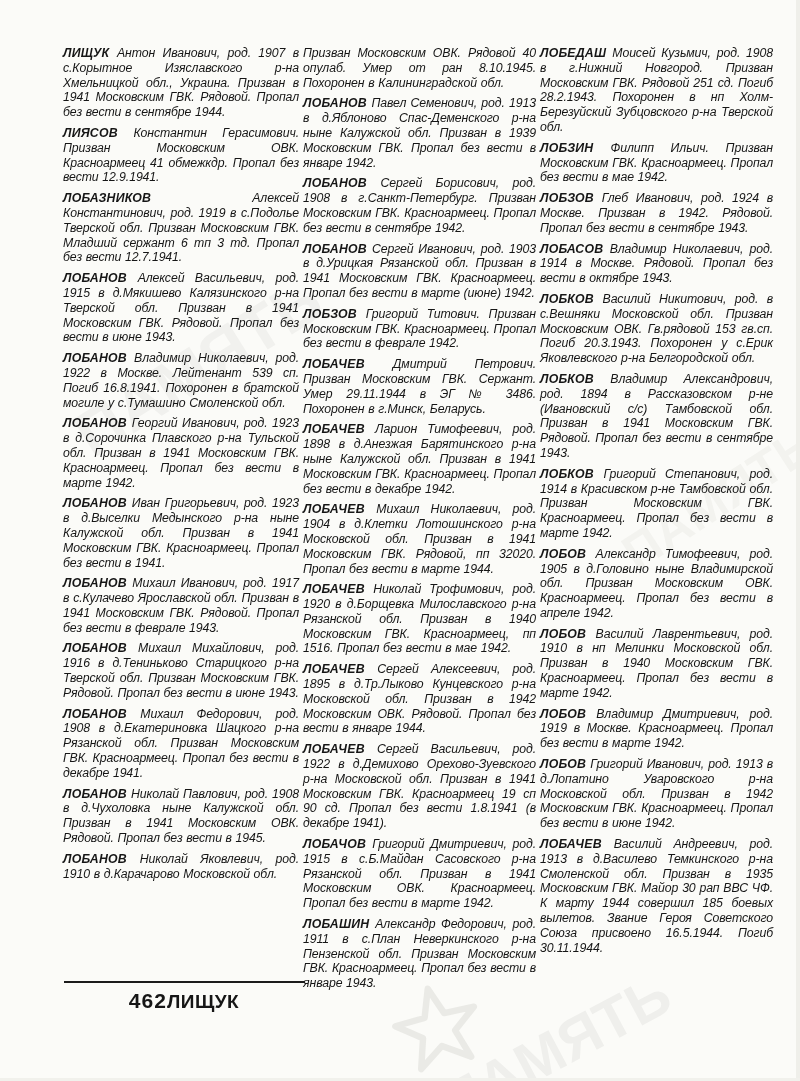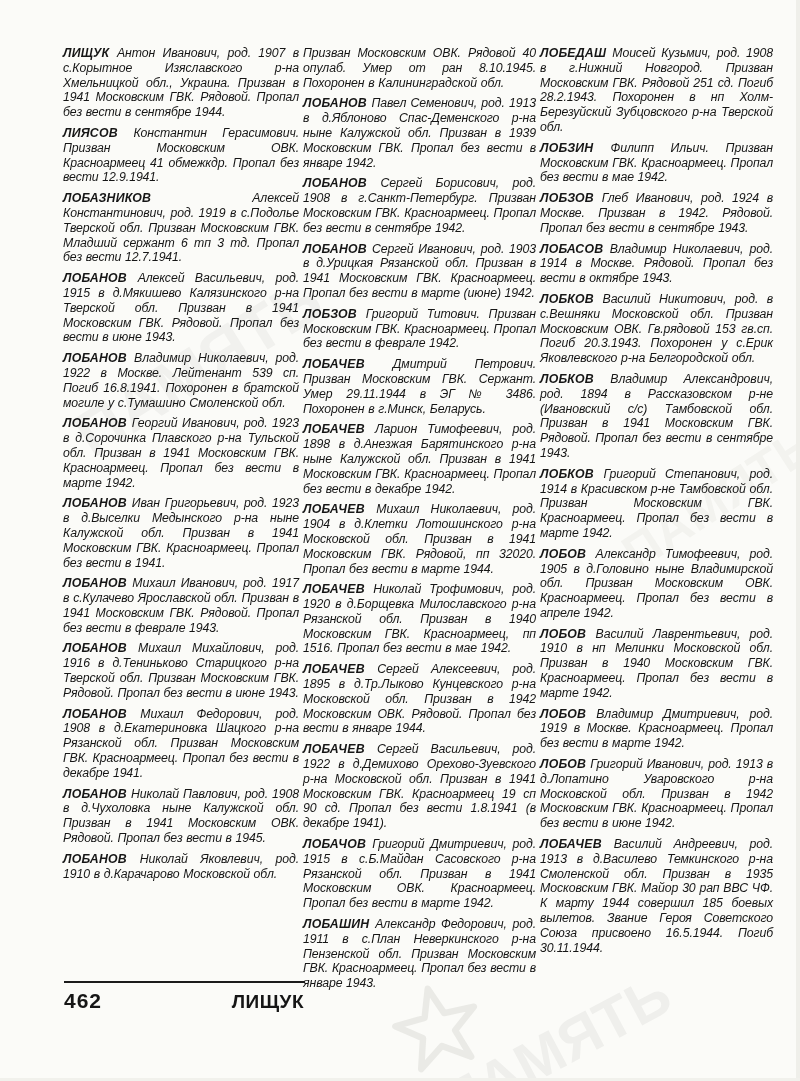--- a/index.html
+++ b/index.html
@@ -22,21 +22,21 @@
     text-align:justify;
     letter-spacing:-0.1px;
     word-spacing:0.4px;
   }
   p.entry b{font-weight:bold;letter-spacing:0.2px;}
   .footer{
     position:absolute;left:64px;top:981px;width:240px;z-index:2;
   }
   .footer .rule{height:2px;background:#1b1b1b;margin-bottom:6px;}
   .footer-row{
-    display:flex;justify-content:space-between;align-items:baseline;
+    display:flex;justify-content:center;align-items:baseline;
   }
   .page-number{font-weight:bold;font-size:21px;letter-spacing:1px;}
   .catchword{font-weight:bold;font-size:19px;letter-spacing:0.5px;}
   
   .wm{position:absolute;z-index:1;pointer-events:none;user-select:none;
       font-weight:bold;color:rgba(90,90,80,0.06);white-space:nowrap;}
   .wm-mid{left:60px;top:330px;font-size:64px;transform:rotate(-32deg);}
   .wm-right{left:610px;top:470px;font-size:50px;transform:rotate(-33deg);color:rgba(90,90,80,0.05);}
   .wm-bottom{left:430px;top:1015px;font-size:58px;transform:rotate(-28deg);color:rgba(90,90,80,0.07);}
   .wm-star{left:392px;top:982px;transform:rotate(-14deg);}

